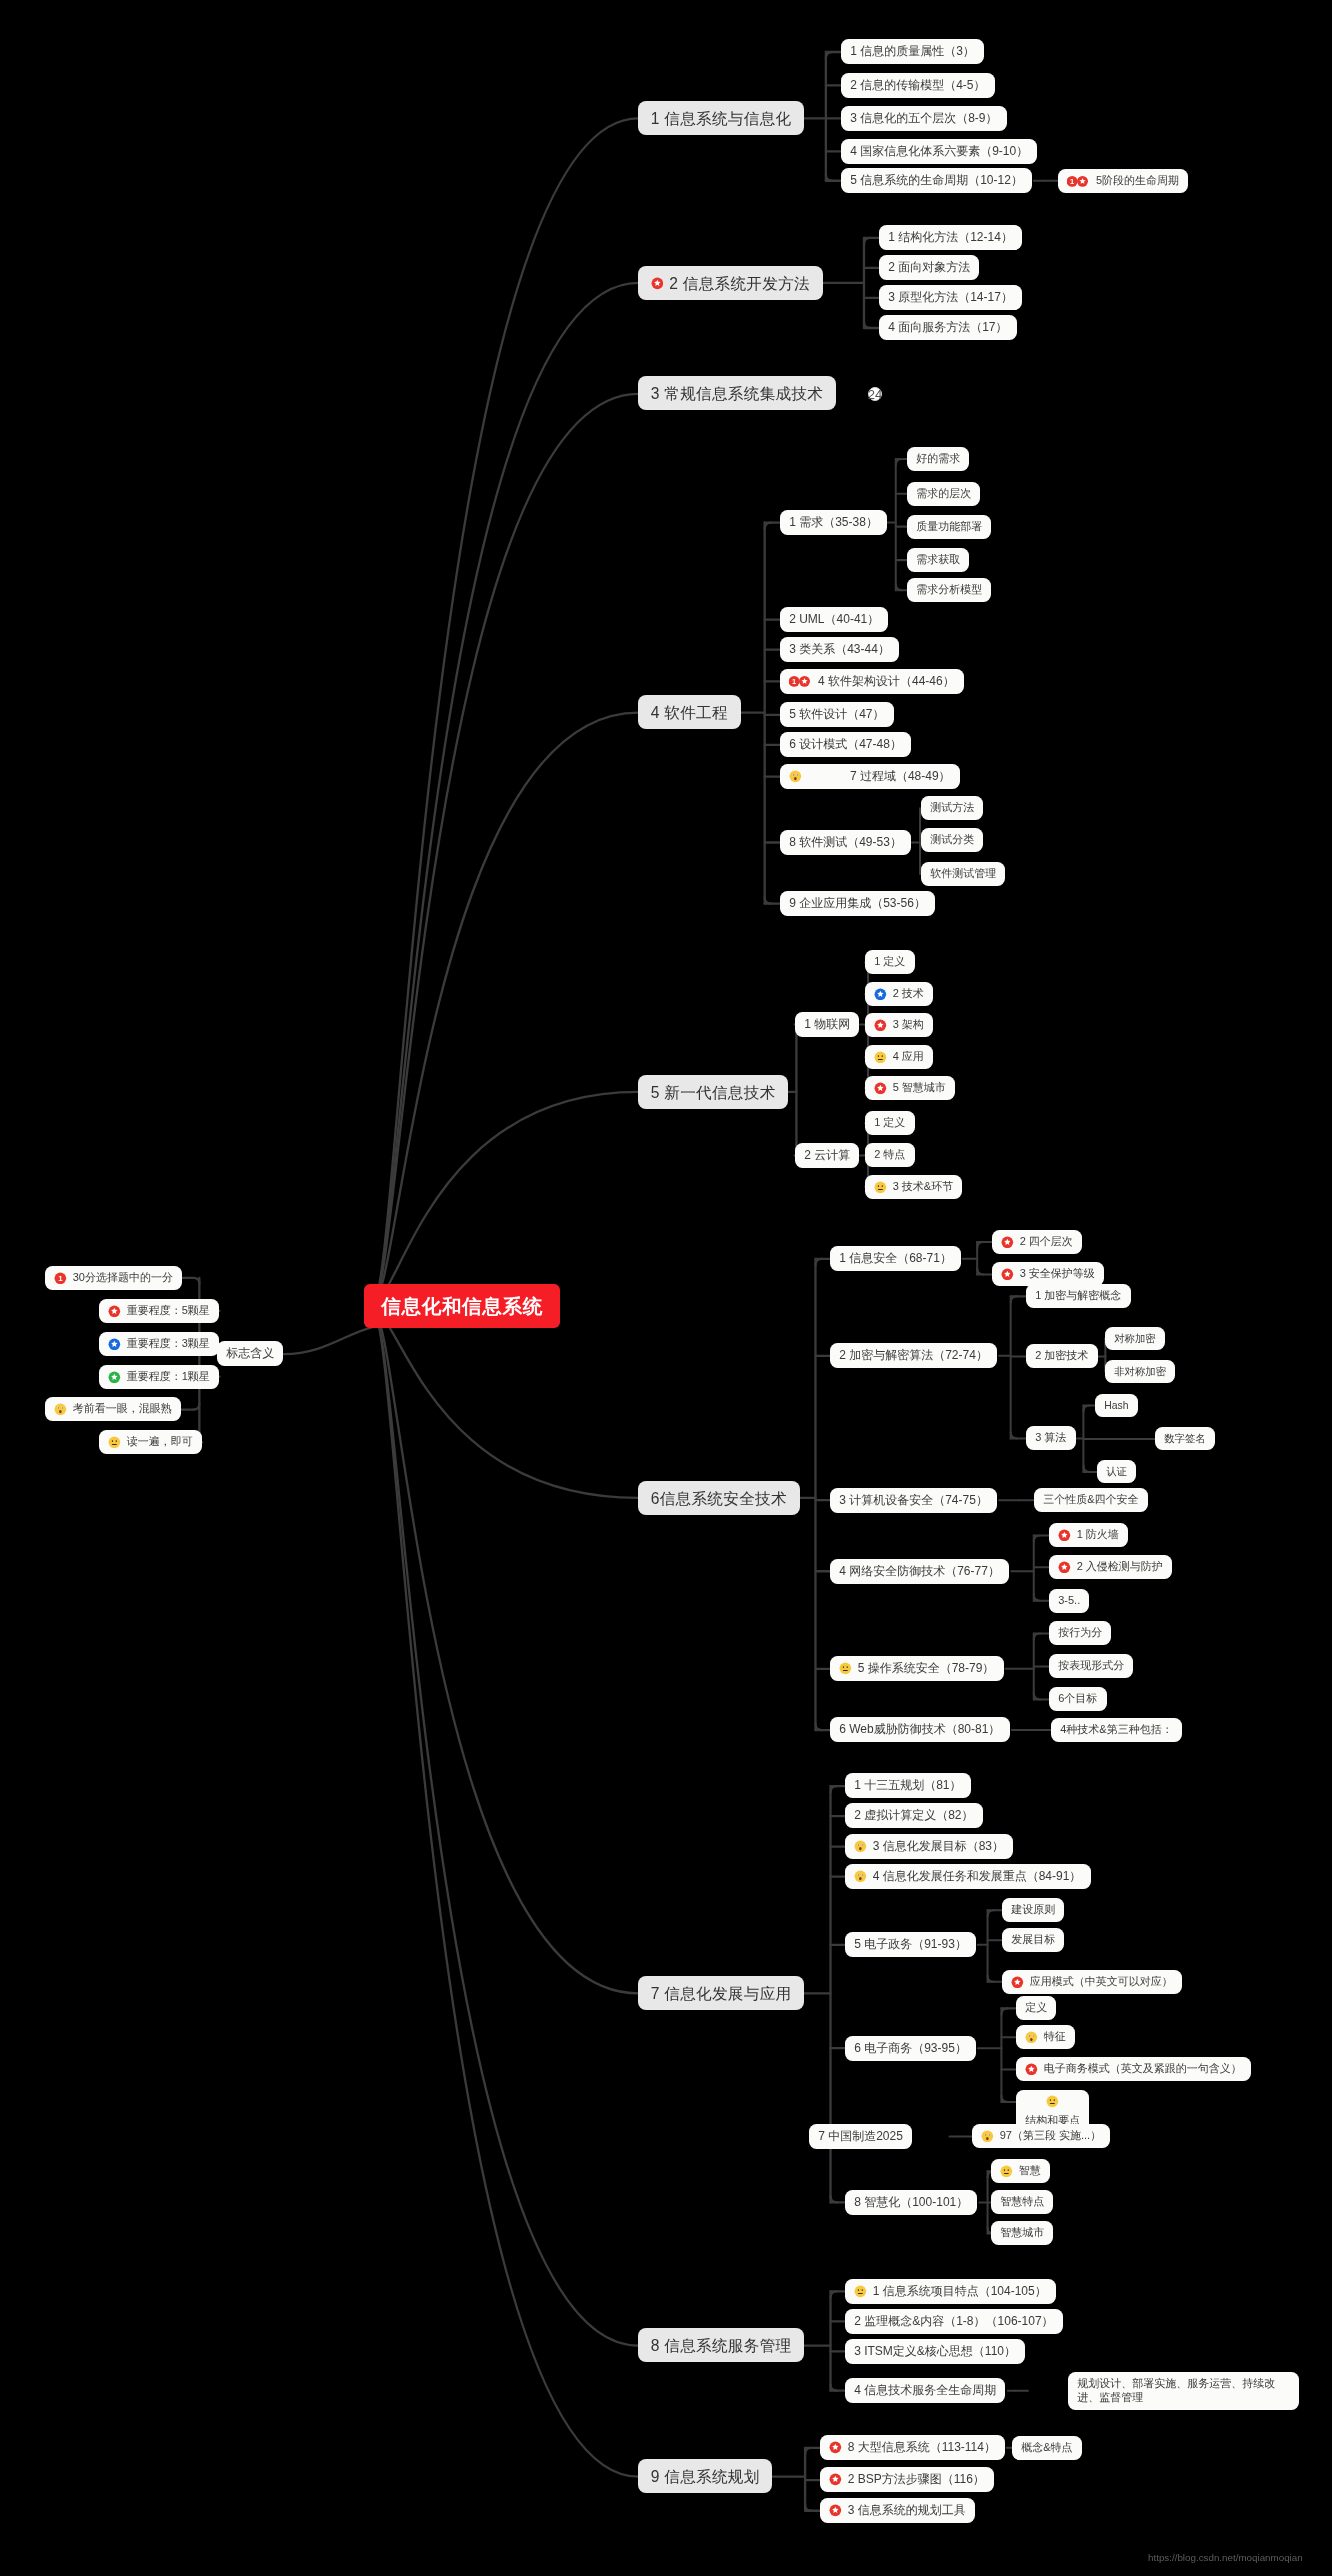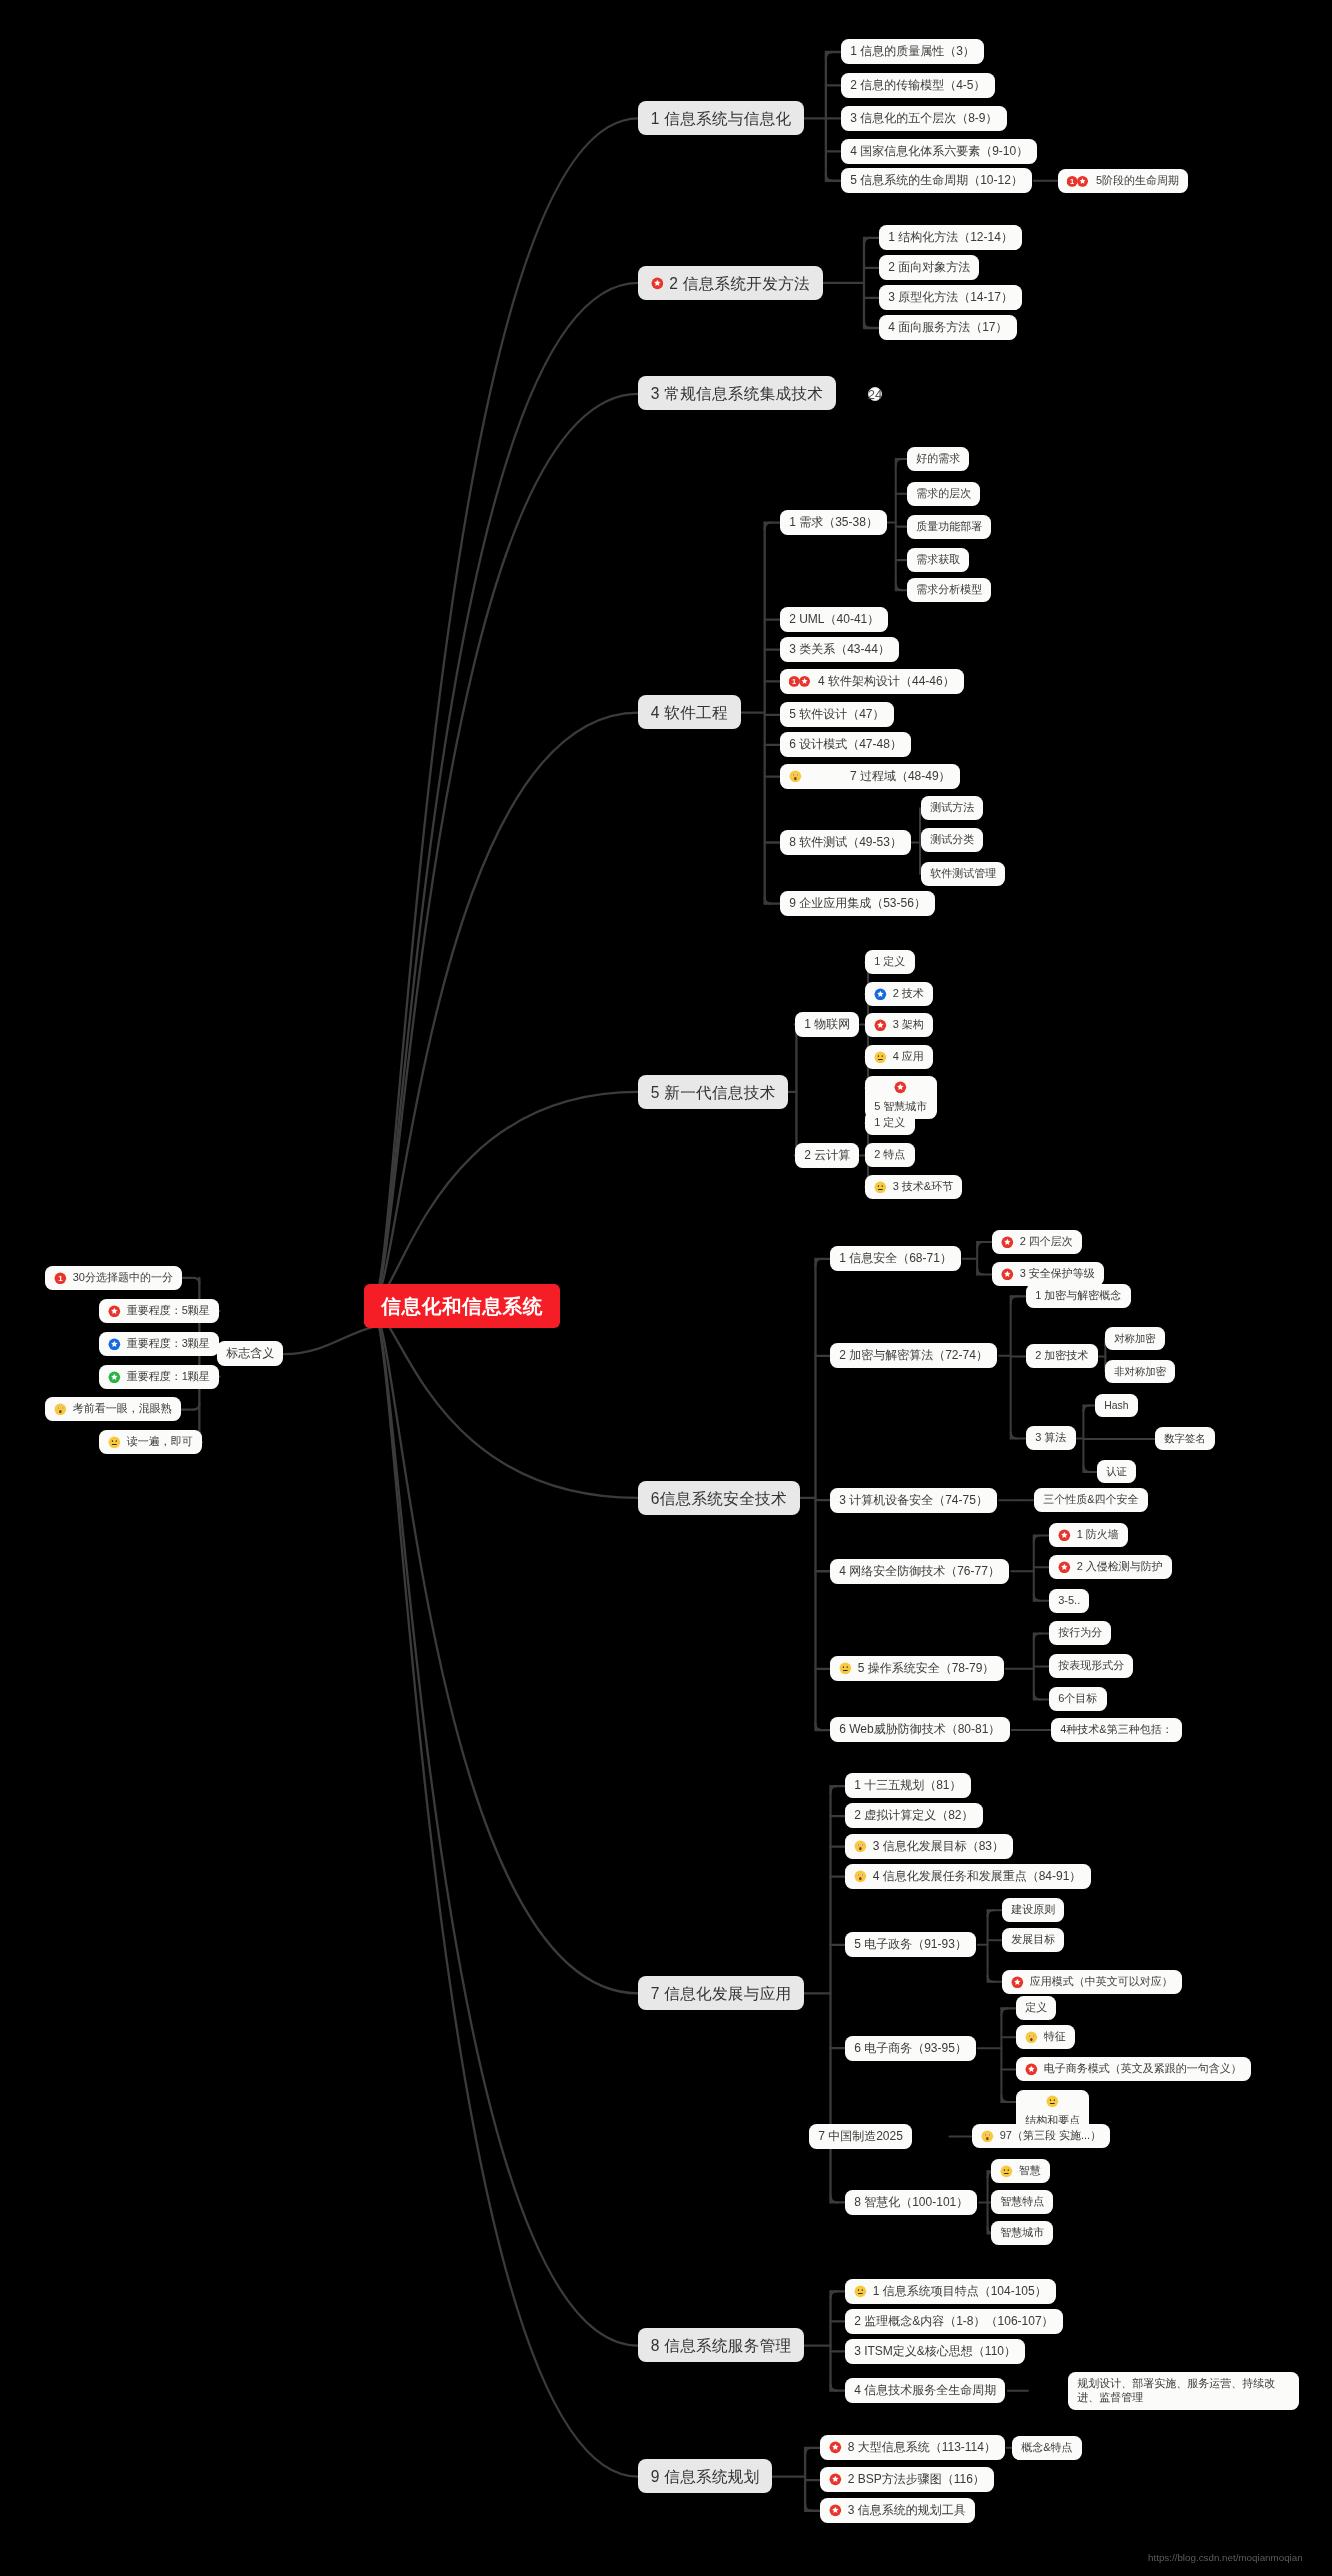--- a/index.html
+++ b/index.html
@@ -517,21 +517,21 @@
         <span class="ico" style="width:12.7px;height:12.7px">
           <svg style="width:12.7px;height:12.7px" viewBox="0 0 24 24">
             <circle cx="12" cy="12" r="11" fill="#f7c93e"></circle>
             <ellipse cx="8.4" cy="9.6" rx="1.2" ry="1.7" fill="#3a2a10"></ellipse>
             <ellipse cx="15.6" cy="9.6" rx="1.2" ry="1.7" fill="#3a2a10"></ellipse>
             <rect x="7.3" y="15.2" width="9.4" height="1.8" rx="0.9" fill="#3a2a10"></rect>
           </svg>
         </span>
         <span>4 应用</span>
       </div>
-      <div class="node lvl3" style="left: 865px; top: 1076px; flex-direction: column;">
+      <div class="node lvl3" style="left: 865px; top: 1076px;">
         <span class="ico" style="width:12.7px;height:12.7px">
           <svg style="width:12.7px;height:12.7px" viewBox="0 0 24 24">
             <circle cx="12" cy="12" r="11" fill="#e8342a"></circle>
             <path d="M12 5.2l1.85 3.95 4.15.5-3.05 2.9.8 4.25L12 14.75 8.25 16.8l.8-4.25L6 9.65l4.15-.5z" fill="#fff"></path>
           </svg>
         </span>
         <span>5 智慧城市</span>
       </div>
       <div class="node lvl2" style="left: 795px; top: 1143px;">
         <span>2 云计算</span>

